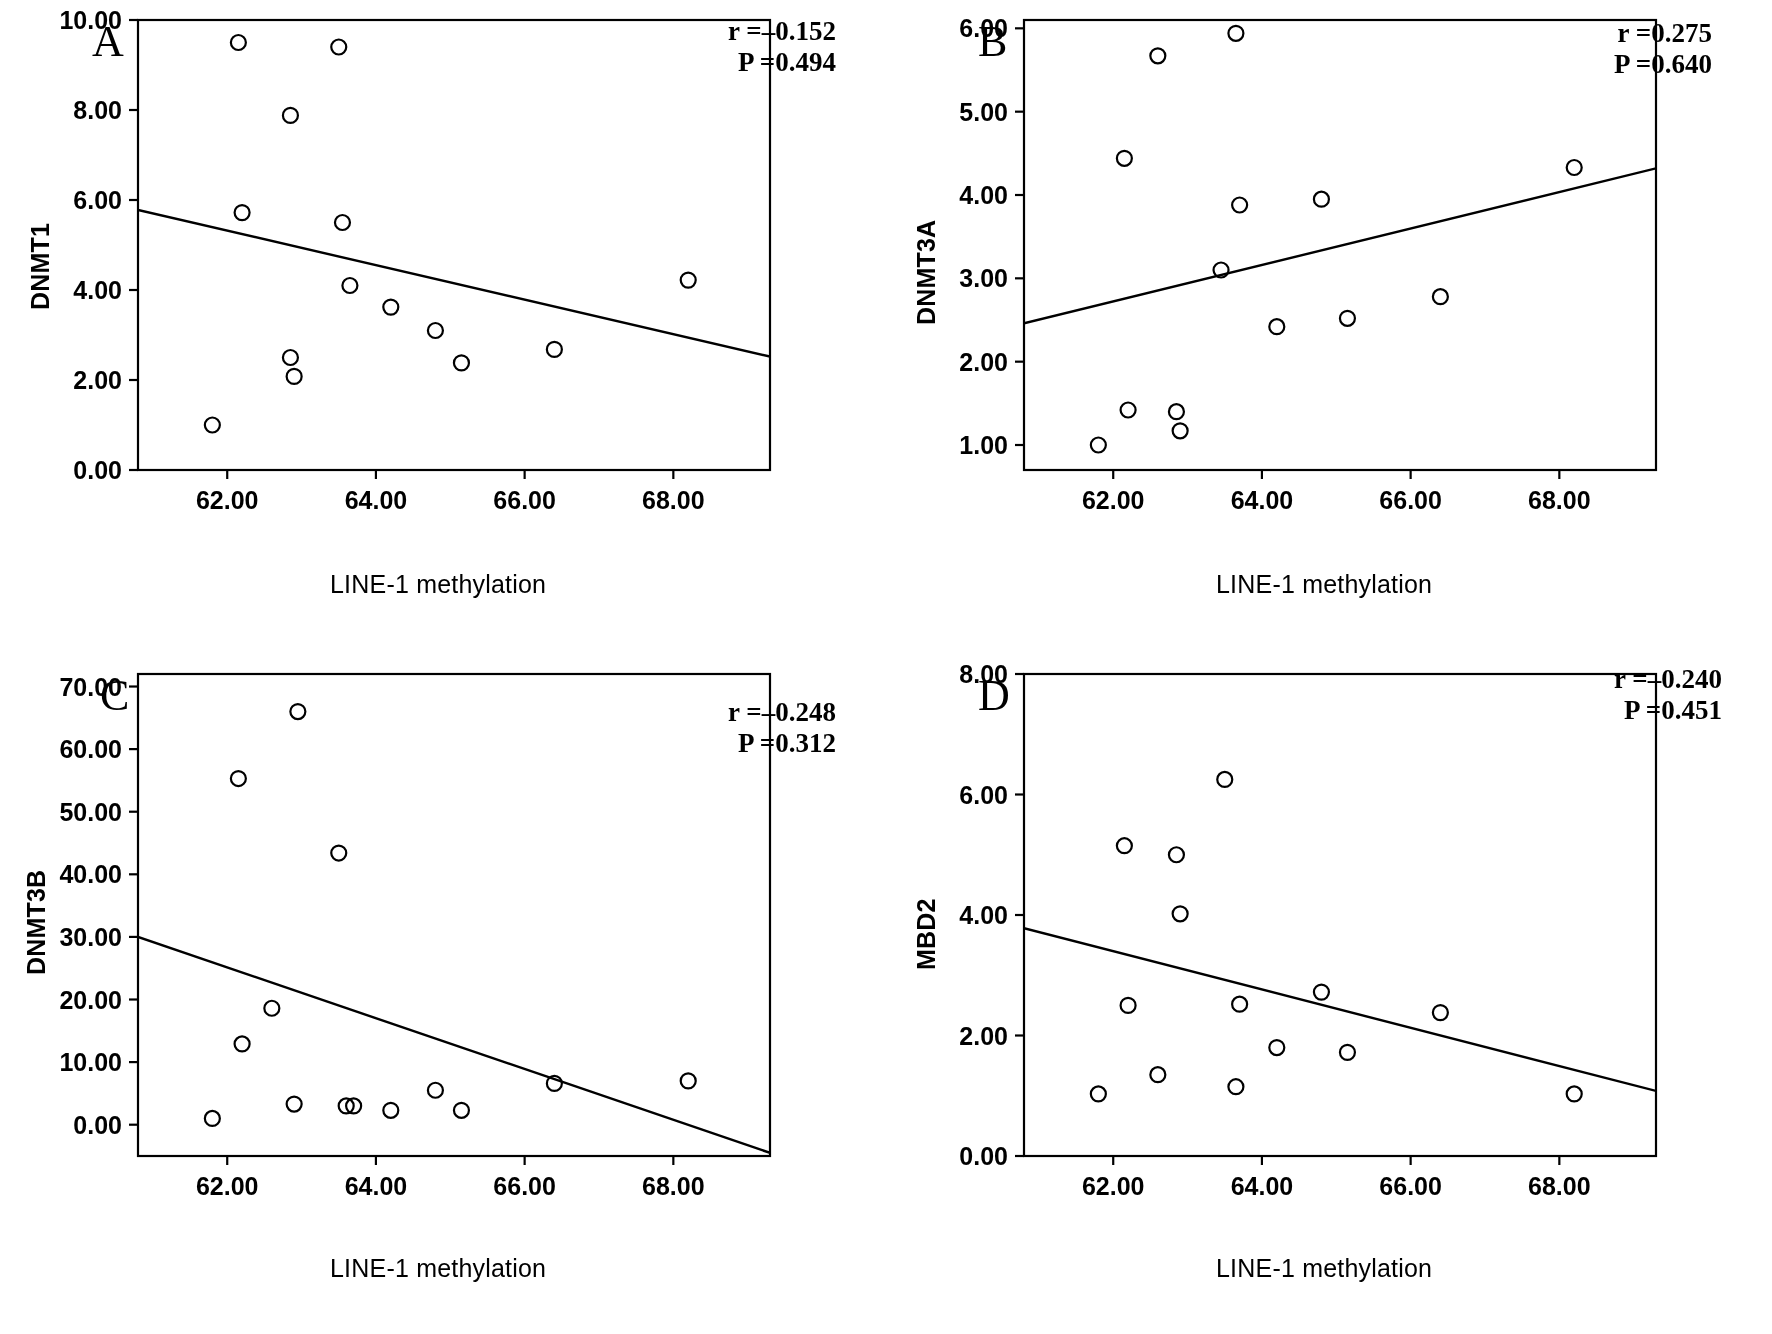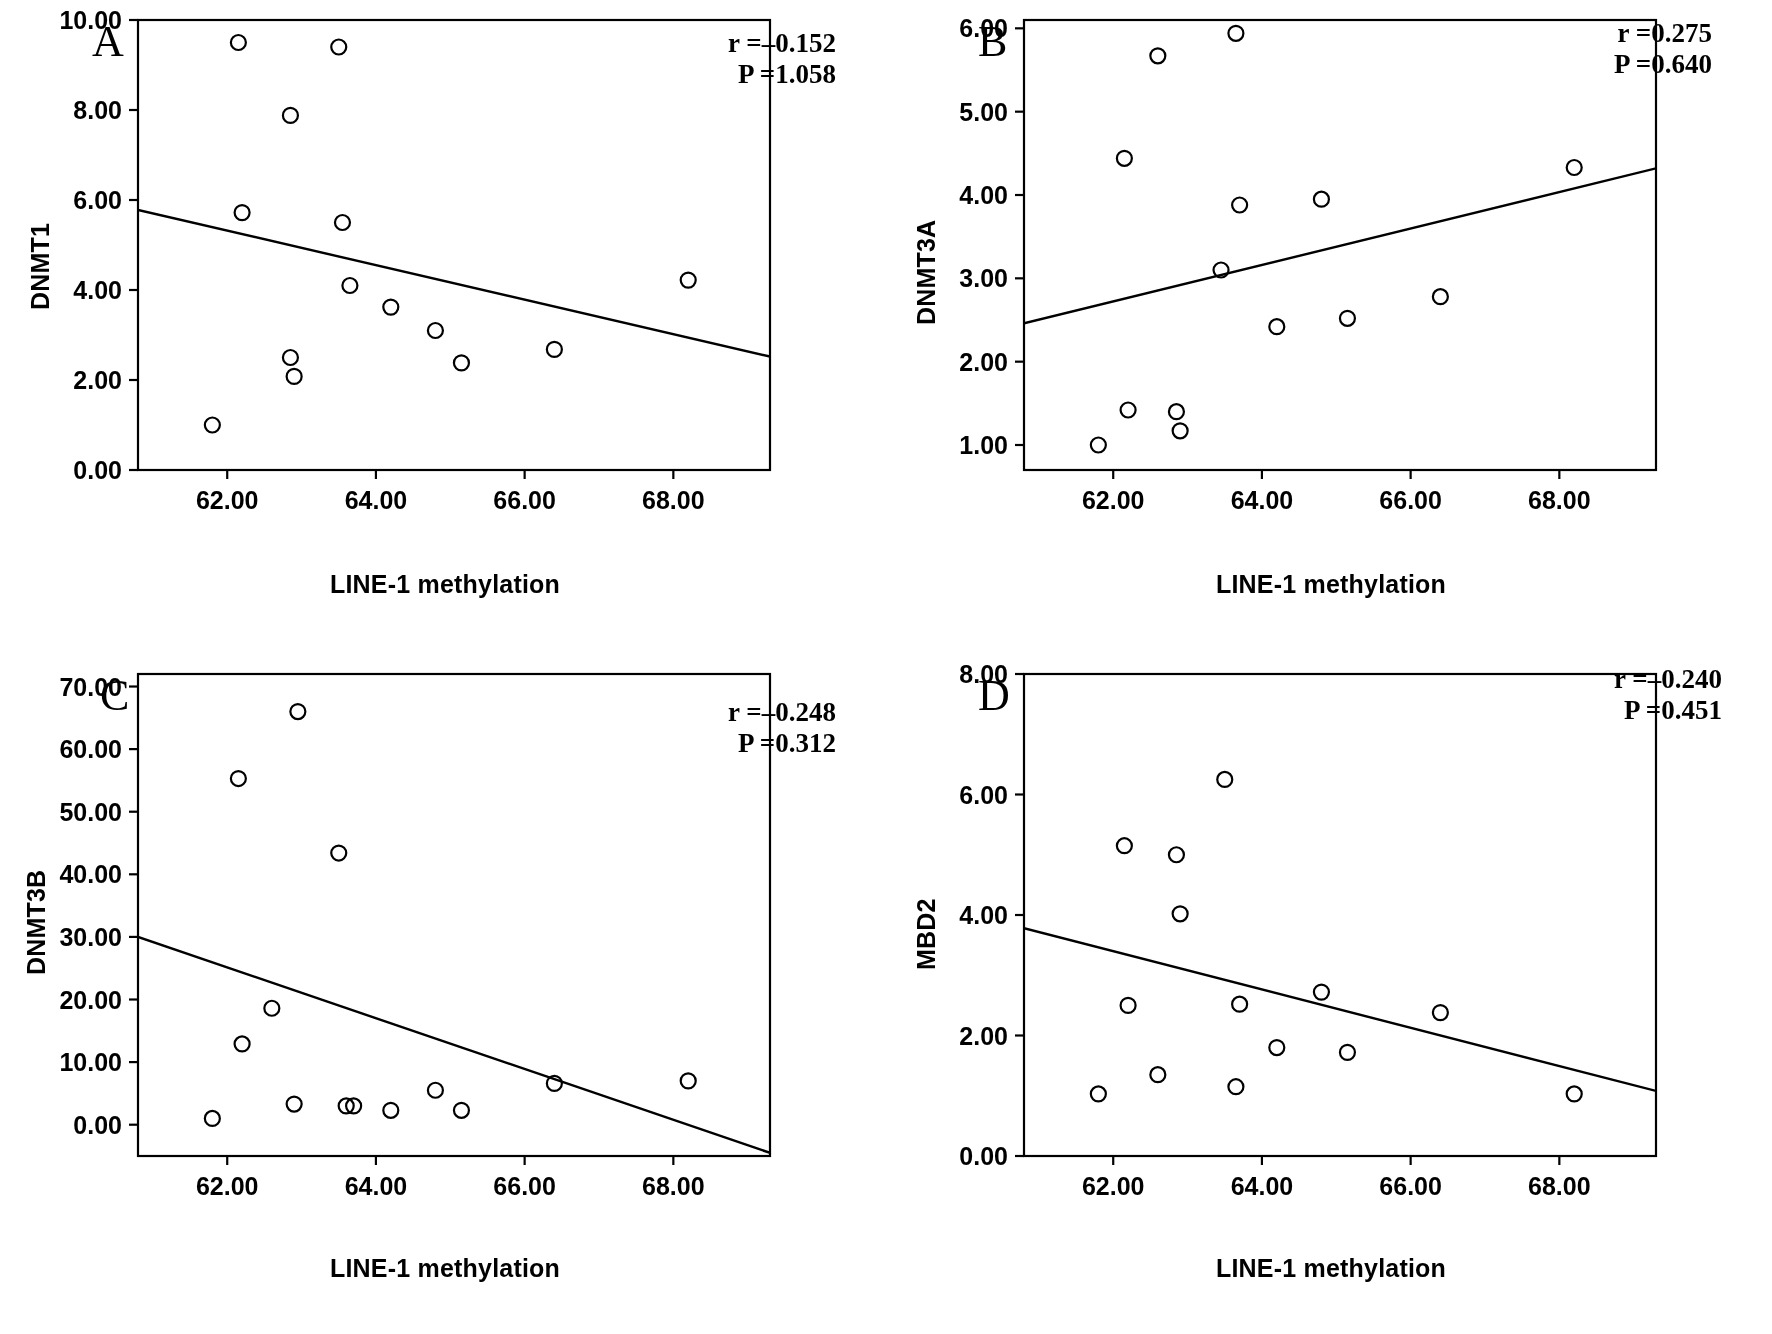--- a/index.html
+++ b/index.html
@@ -36,21 +36,21 @@
   }
   .axis-label-y {
     transform-origin: 0 0;
     transform: rotate(-90deg);
     font-size: 25px;
     font-weight: bold;
     letter-spacing: 0.2px;
   }
   .axis-label-x {
     font-size: 25px;
-    font-weight: bold;
+    font-weight: normal;
     letter-spacing: 0.2px;
   }
   .panel-letter {
     font-size: 44px;
     font-weight: normal;
     font-family: "Liberation Serif", serif;
   }
   .stat {
     font-size: 27px;
     font-family: "Liberation Serif", serif;
@@ -103,23 +103,23 @@
           <circle cx="342.47058823529414" cy="222.49999999999997" r="7.5" fill="none" stroke="#000" stroke-width="2.2"></circle>
           <circle cx="349.90588235294126" cy="285.5" r="7.5" fill="none" stroke="#000" stroke-width="2.2"></circle>
           <circle cx="390.8000000000004" cy="307.1" r="7.5" fill="none" stroke="#000" stroke-width="2.2"></circle>
           <circle cx="435.4117647058824" cy="330.5" r="7.5" fill="none" stroke="#000" stroke-width="2.2"></circle>
           <circle cx="461.4352941176477" cy="362.9" r="7.5" fill="none" stroke="#000" stroke-width="2.2"></circle>
           <circle cx="554.3764705882359" cy="349.4" r="7.5" fill="none" stroke="#000" stroke-width="2.2"></circle>
           <circle cx="688.2117647058827" cy="280.1" r="7.5" fill="none" stroke="#000" stroke-width="2.2"></circle>
         </g>
     </svg>
     <span class="txt panel-letter" style="left:92px; top:16px;">A</span>
-    <div class="txt stat" style="right:50px; top:28px;">
+    <div class="txt stat" style="right:50px; top:16px;">
       <div>r =–0.152</div>
-      <div>P =1.058</div>
+      <div>P =0.494</div>
     </div>
     <span class="txt axis-label-y" style="left:26px; top:310px;">DNMT1</span>
     <span class="txt axis-label-x" style="left:330px; top:570px;">LINE-1 methylation</span>
   </div>
 
   <div class="panel">
     <svg width="886" height="640">
       <g id="plot-B">
           <rect x="138" y="20" width="632" height="450" fill="none" stroke="#000" stroke-width="2.2"></rect>
           <line x1="129" y1="445" x2="138" y2="445" stroke="#000" stroke-width="2.2"></line>

